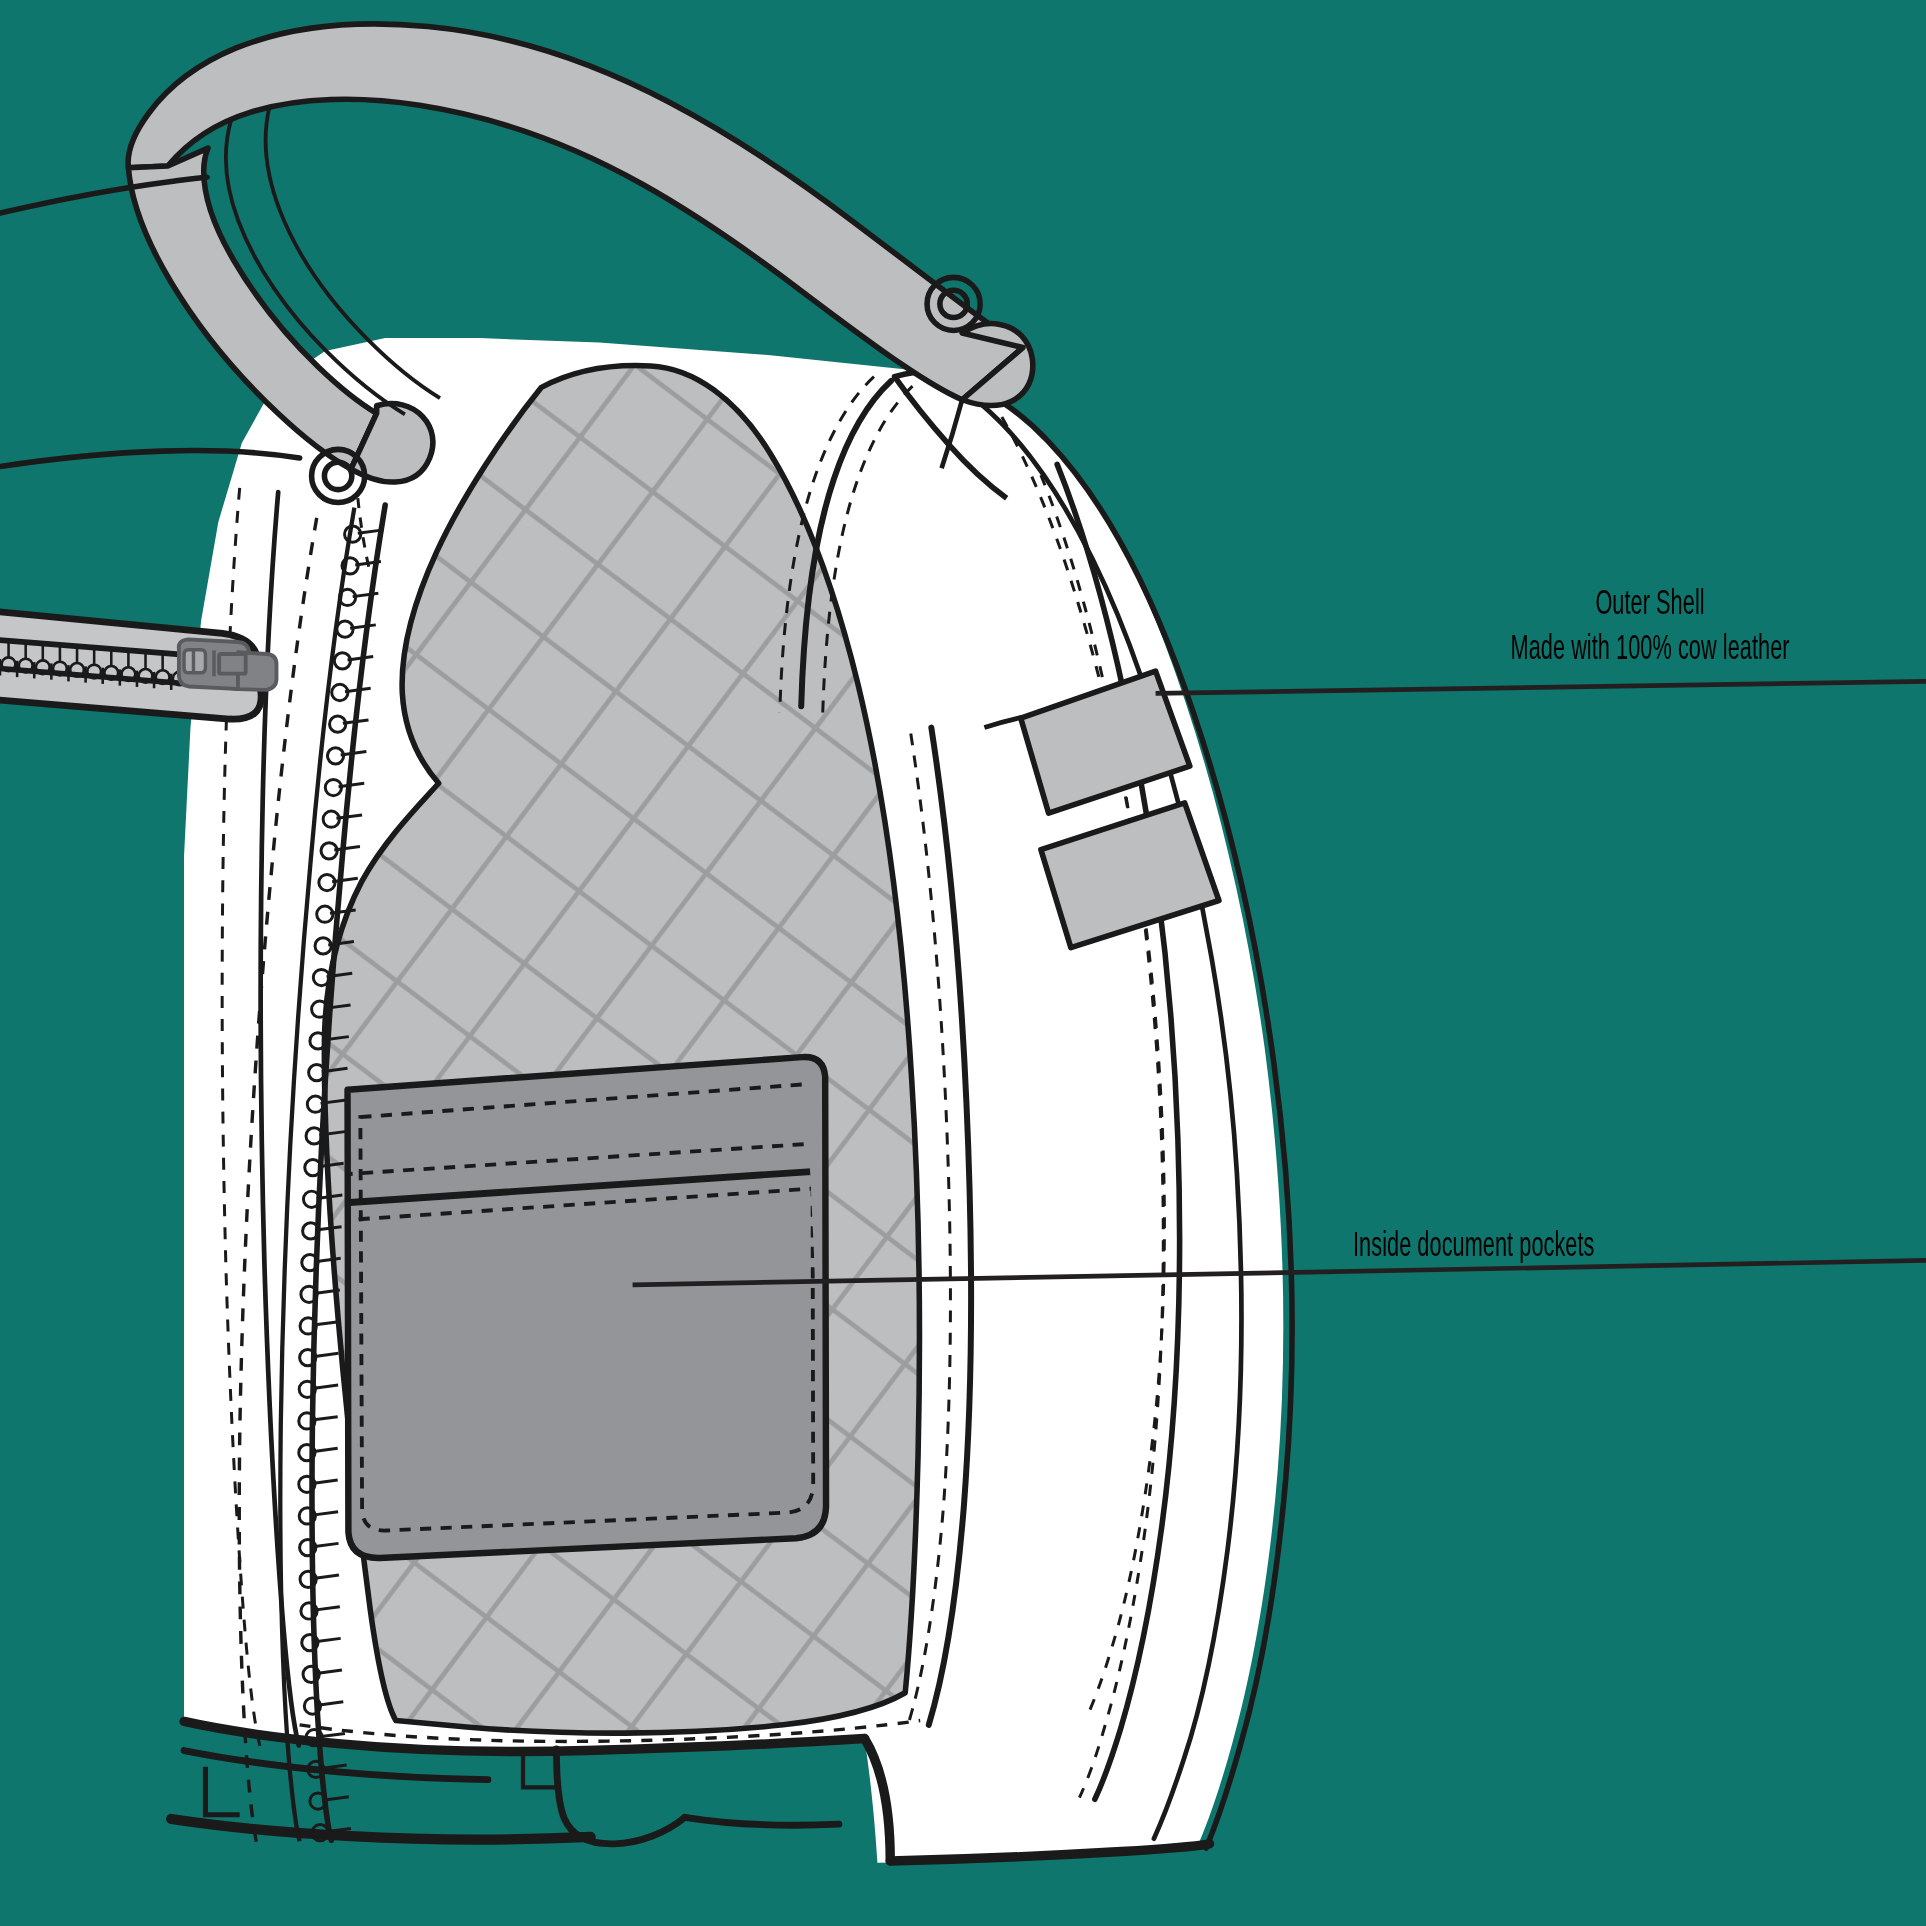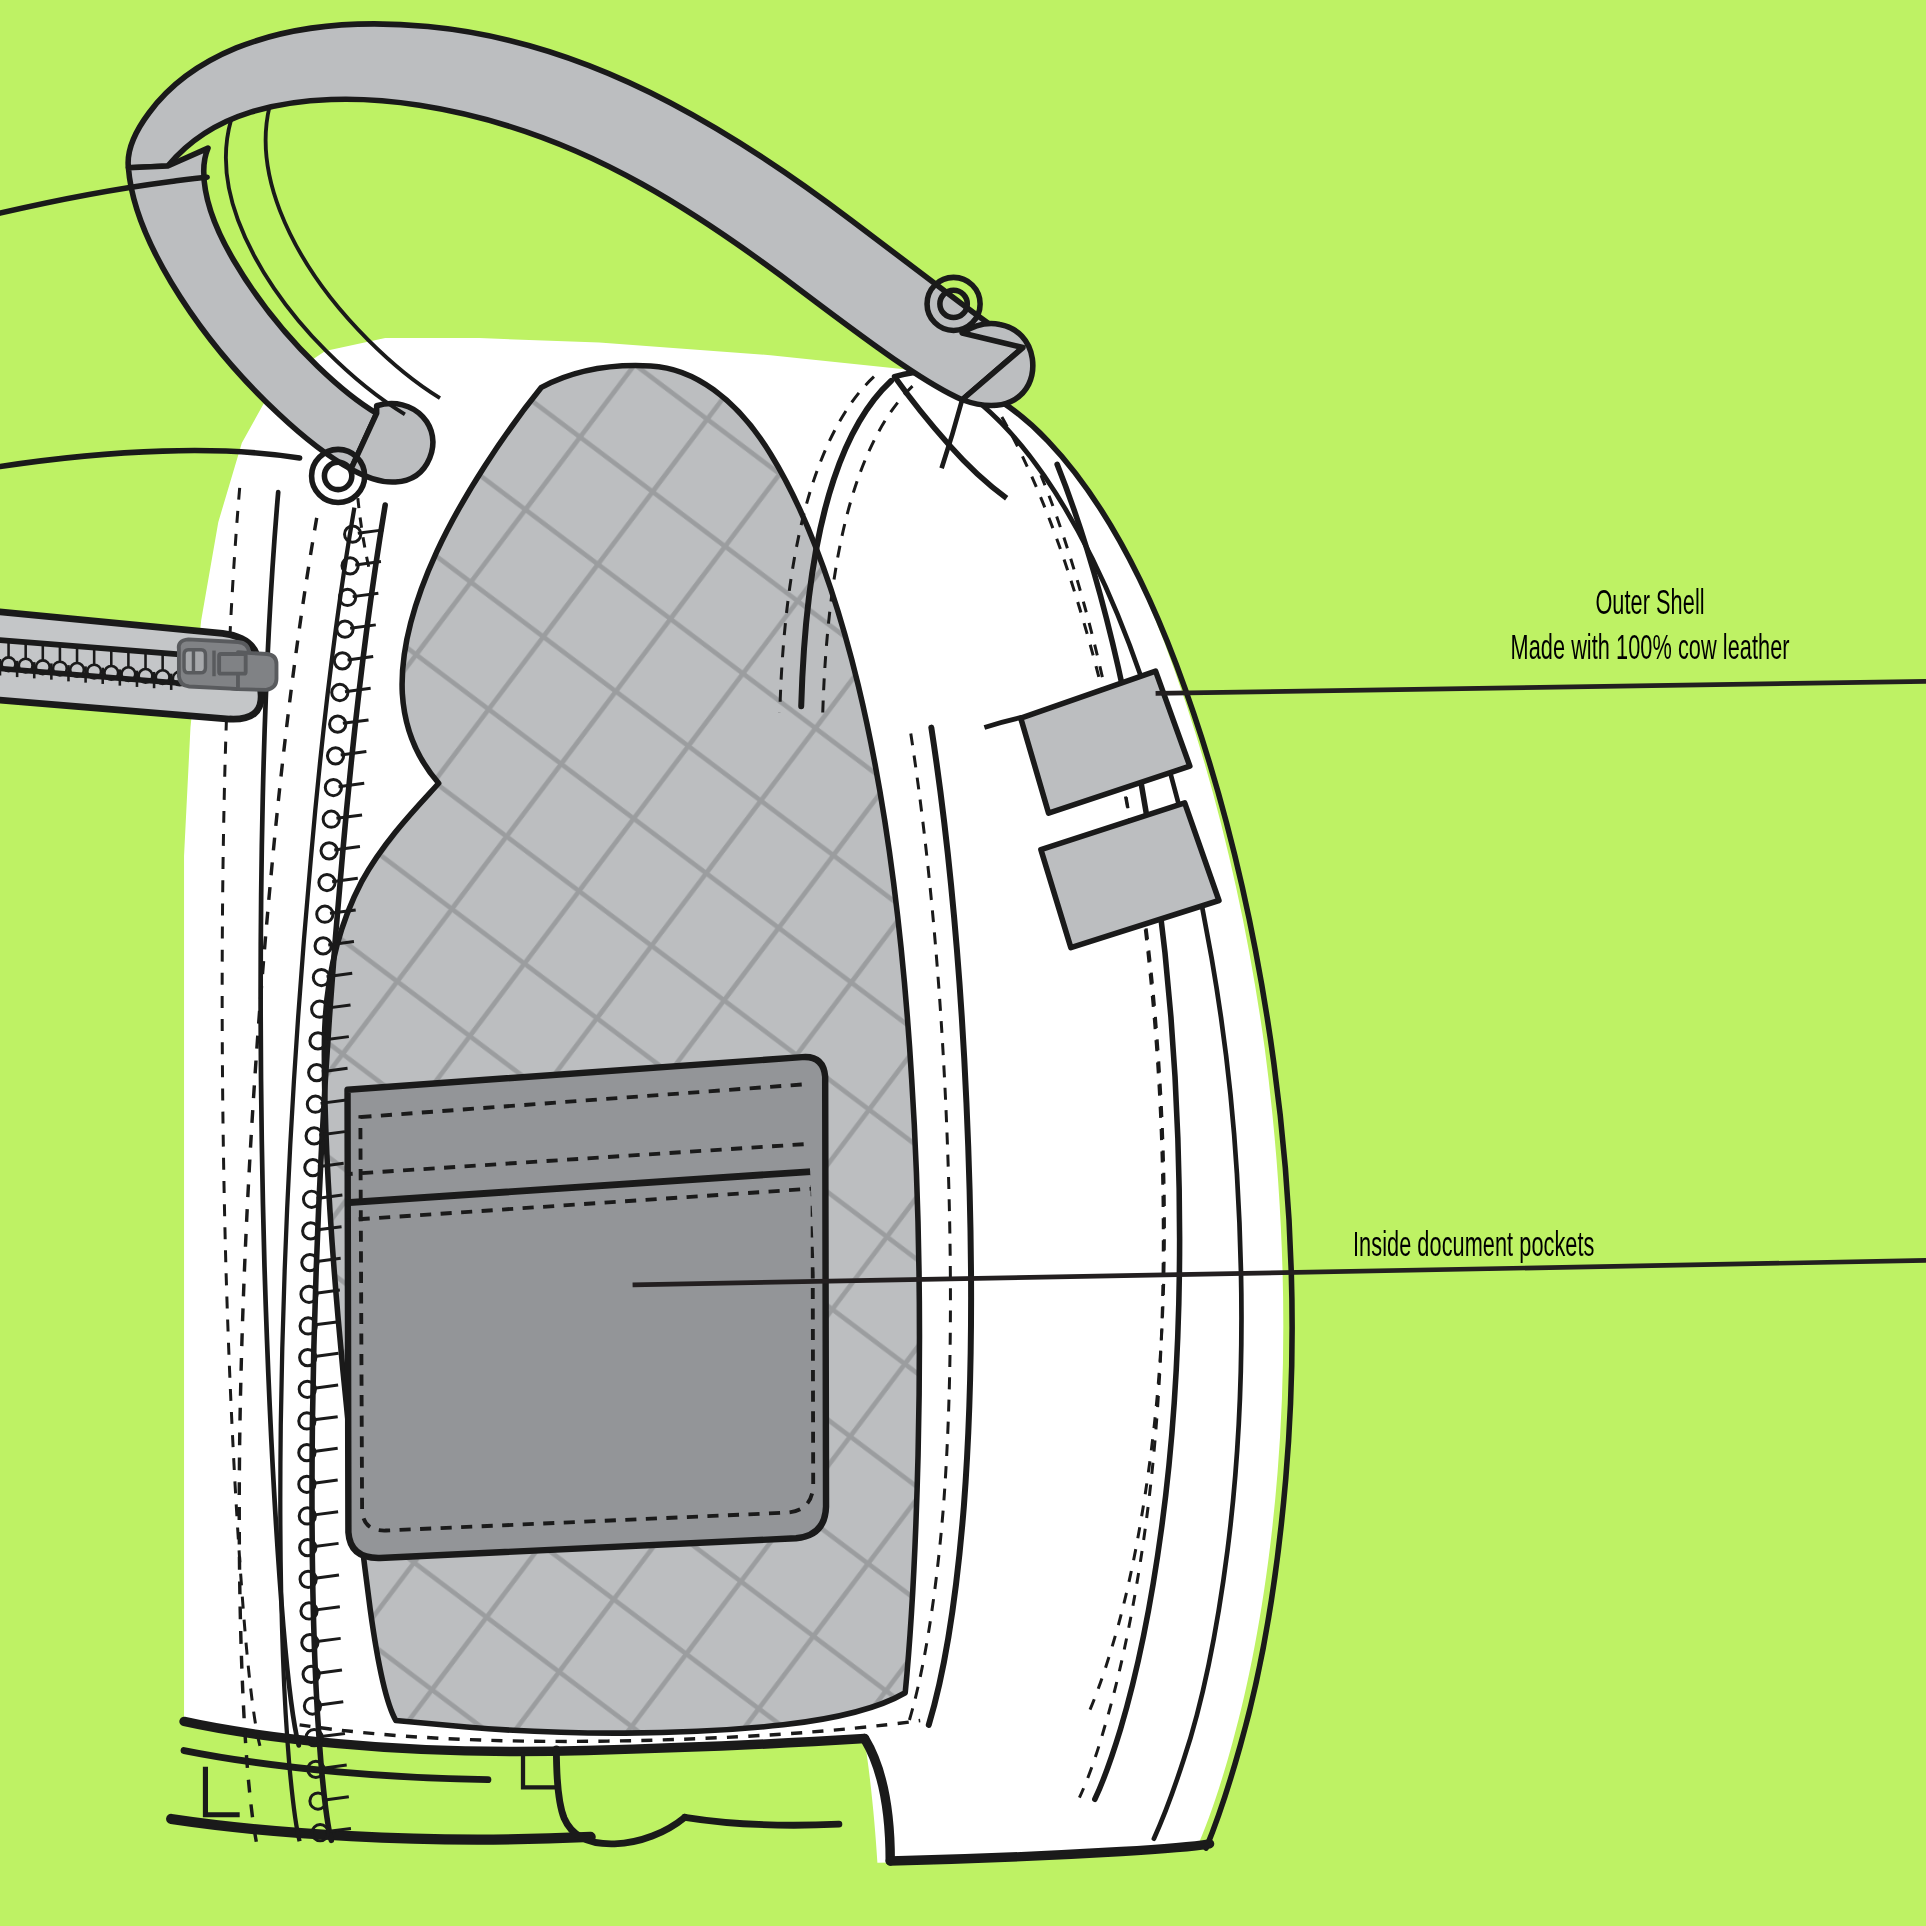--- a/index.html
+++ b/index.html
@@ -4,21 +4,21 @@
 <style>
   html, body {
     margin: 0;
     padding: 0;
     background: #ffffff;
   }
   #page {
     position: relative;
     width: 1926px;
     height: 1926px;
-    background: #bef264;
+    background: #0f766e;
     overflow: hidden;
     font-family: "Liberation Sans", sans-serif;
   }
   #art {
     position: absolute;
     left: 0;
     top: 0;
     width: 1926px;
     height: 1926px;
     display: block;

